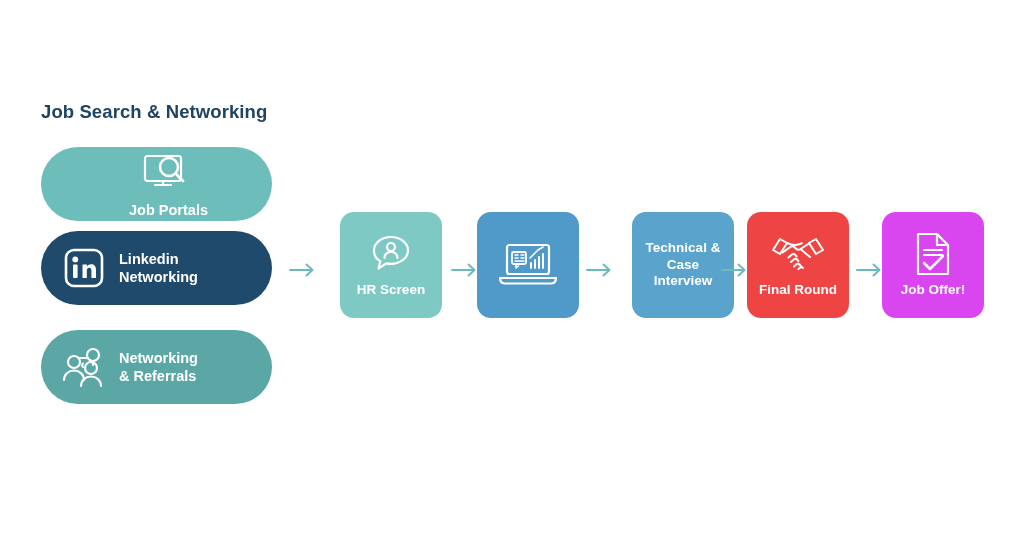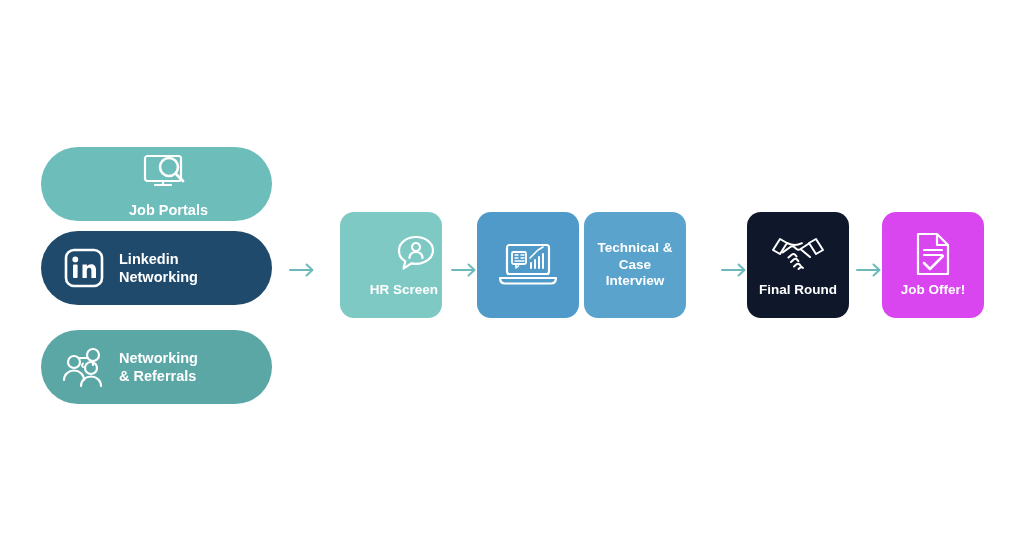--- a/index.html
+++ b/index.html
@@ -56,36 +56,37 @@
   }
   .stage .slbl{
     color:#ffffff;font-size:13.5px;font-weight:bold;
     line-height:16.5px;text-align:center;margin-top:5px;
   }
   .stage.nolabel .sico{height:auto;}
   .stage.textonly .slbl{margin-top:0;}
 
   #stage-0{left:340px;}
   #stage-1{left:477px;width:102px;}
-  #stage-2{left:584px;}
+  #stage-2{left:632px;}
   #stage-3{left:747px;}
   #stage-4{left:882px;}
 
   #arrow-0{left:450px;top:259px;}
   #arrow-1{left:585px;top:259px;}
   #arrow-2{left:720px;top:259px;}
   #arrow-3{left:855px;top:259px;}
 
   svg{display:block;}
 </style>
 </head>
 <body>
 
 <div id="canvas">
 
+  <div class="section-title">Job Search &amp; Networking</div>
 
   <div class="pill" id="pill-0" style="background: rgb(109, 189, 186); color: rgb(255, 255, 255); flex-direction: column;">
     <div class="ico">
       <svg width="46" height="42" viewBox="0 0 46 42">
         <rect x="3" y="3" width="36" height="25" rx="2.5" fill="none" stroke="#ffffff" stroke-width="2.2"></rect>
         <path d="M13 32h16M21 28v4" fill="none" stroke="#ffffff" stroke-width="2.2" stroke-linecap="round"></path>
         <circle cx="27" cy="14" r="9" fill="none" stroke="#ffffff" stroke-width="2.6"></circle>
         <circle cx="27" cy="14" r="9" fill="#6dbdba" opacity="0"></circle>
         <path d="M33.8 20.8L41 28" fill="none" stroke="#ffffff" stroke-width="2.8" stroke-linecap="round"></path>
       </svg>
@@ -128,21 +129,21 @@
       <span>&amp; Referrals</span>
     </div>
   </div>
 
   <div class="arrow" id="arrow-entry">
     <svg width="28" height="18" viewBox="0 0 28 18">
       <path d="M1 9h22M17.5 3.5L23.5 9l-6 5.5" fill="none" stroke="#6cb9bc" stroke-width="2" stroke-linecap="round" stroke-linejoin="round"></path>
     </svg>
   </div>
 
-  <div class="stage" id="stage-0" style="background: rgb(126, 201, 196); color: rgb(255, 255, 255); align-items: flex-end;">
+  <div class="stage" id="stage-0" style="background: rgb(126, 201, 196); color: rgb(255, 255, 255);">
     <div class="sico">
       <svg width="44" height="42" viewBox="0 0 44 42">
         <path d="M22 4c9.4 0 17 6 17 13.4 0 7.4-7.6 13.4-17 13.4-1.6 0-3.2-.2-4.6-.5l-7.9 5.2 1.8-7.3C6.6 25.7 5 21.8 5 17.4 5 10 12.6 4 22 4z" fill="none" stroke="#ffffff" stroke-width="2.2" stroke-linejoin="round"></path>
         <circle cx="22" cy="14" r="4" fill="none" stroke="#ffffff" stroke-width="2.2"></circle>
         <path d="M15.5 25c0-3.6 2.9-6.2 6.5-6.2s6.5 2.6 6.5 6.2" fill="none" stroke="#ffffff" stroke-width="2.2" stroke-linecap="round"></path>
       </svg>
     </div>
     <div class="slbl">
       <span>HR Screen</span>
     </div>
@@ -182,21 +183,21 @@
       <span>Interview</span>
     </div>
   </div>
 
   <div class="arrow" id="arrow-2">
     <svg width="28" height="18" viewBox="0 0 28 18">
       <path d="M1 9h22M17.5 3.5L23.5 9l-6 5.5" fill="none" stroke="#6cb9bc" stroke-width="2" stroke-linecap="round" stroke-linejoin="round"></path>
     </svg>
   </div>
 
-  <div class="stage" id="stage-3" style="background: #0f172a; color: rgb(255, 255, 255);">
+  <div class="stage" id="stage-3" style="background: #ef4444; color: rgb(255, 255, 255);">
     <div class="sico">
       <svg width="58" height="44" viewBox="0 0 58 44">
         <path d="M4 18l7-11 7 4-7 11z" fill="none" stroke="#ffffff" stroke-width="2" stroke-linejoin="round"></path>
         <path d="M54 18l-7-11-7 4 7 11z" fill="none" stroke="#ffffff" stroke-width="2" stroke-linejoin="round"></path>
         <path d="M18 11c3 1.5 5.5 2 8 2s4.5-.6 7-1.8" fill="none" stroke="#ffffff" stroke-width="2" stroke-linecap="round"></path>
         <path d="M40 11.5l-8.5 5.5c-1.5 1-3 .9-4.3-.2l-2-1.8c-1-.9-2.4-1-3.5-.2l-8 5.6" fill="none" stroke="#ffffff" stroke-width="2" stroke-linecap="round" stroke-linejoin="round"></path>
         <path d="M32 17.5l9 7.5" fill="none" stroke="#ffffff" stroke-width="2" stroke-linecap="round"></path>
         <path d="M19.5 25.5l3.5-3c.9-.8 2.2-.7 3 .2l1.5 1.7" fill="none" stroke="#ffffff" stroke-width="2" stroke-linecap="round" stroke-linejoin="round"></path>
         <path d="M22 30l3-2.7c.9-.8 2.2-.7 3 .2l1.4 1.6" fill="none" stroke="#ffffff" stroke-width="2" stroke-linecap="round" stroke-linejoin="round"></path>
         <path d="M25 34.5l2.5-2.2c.9-.8 2.2-.7 3 .2l1.2 1.4" fill="none" stroke="#ffffff" stroke-width="2" stroke-linecap="round" stroke-linejoin="round"></path>

